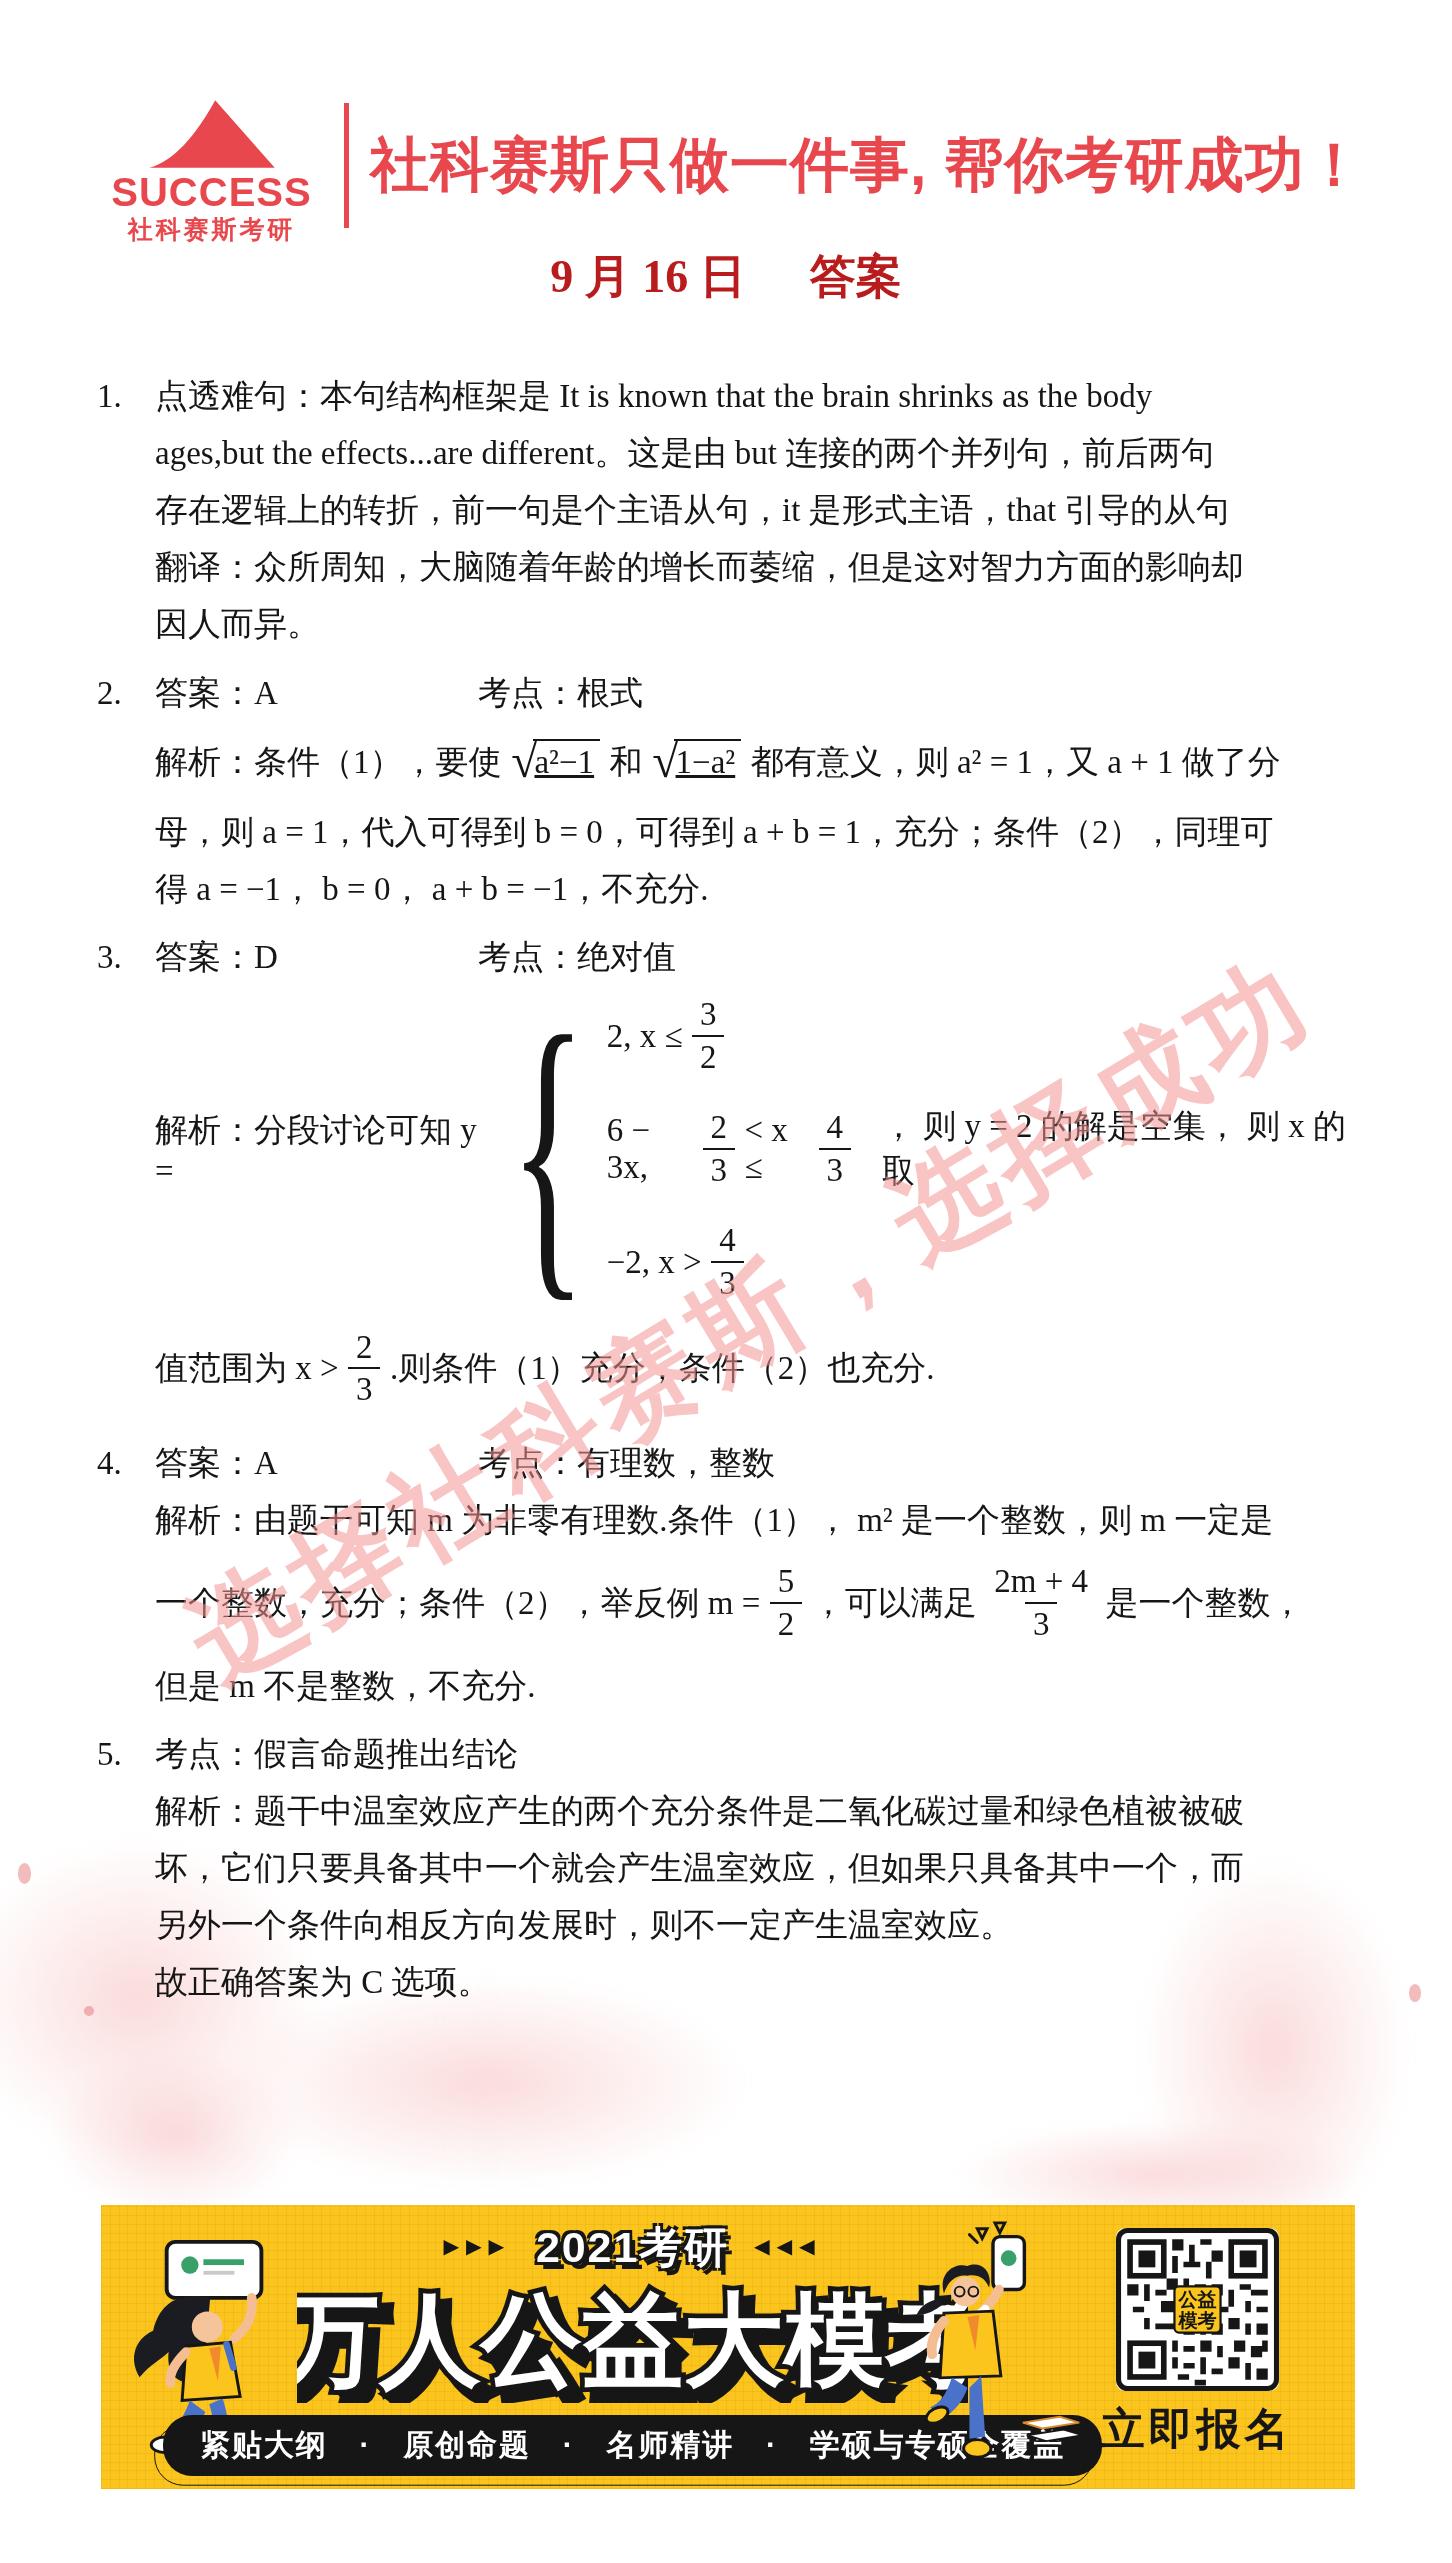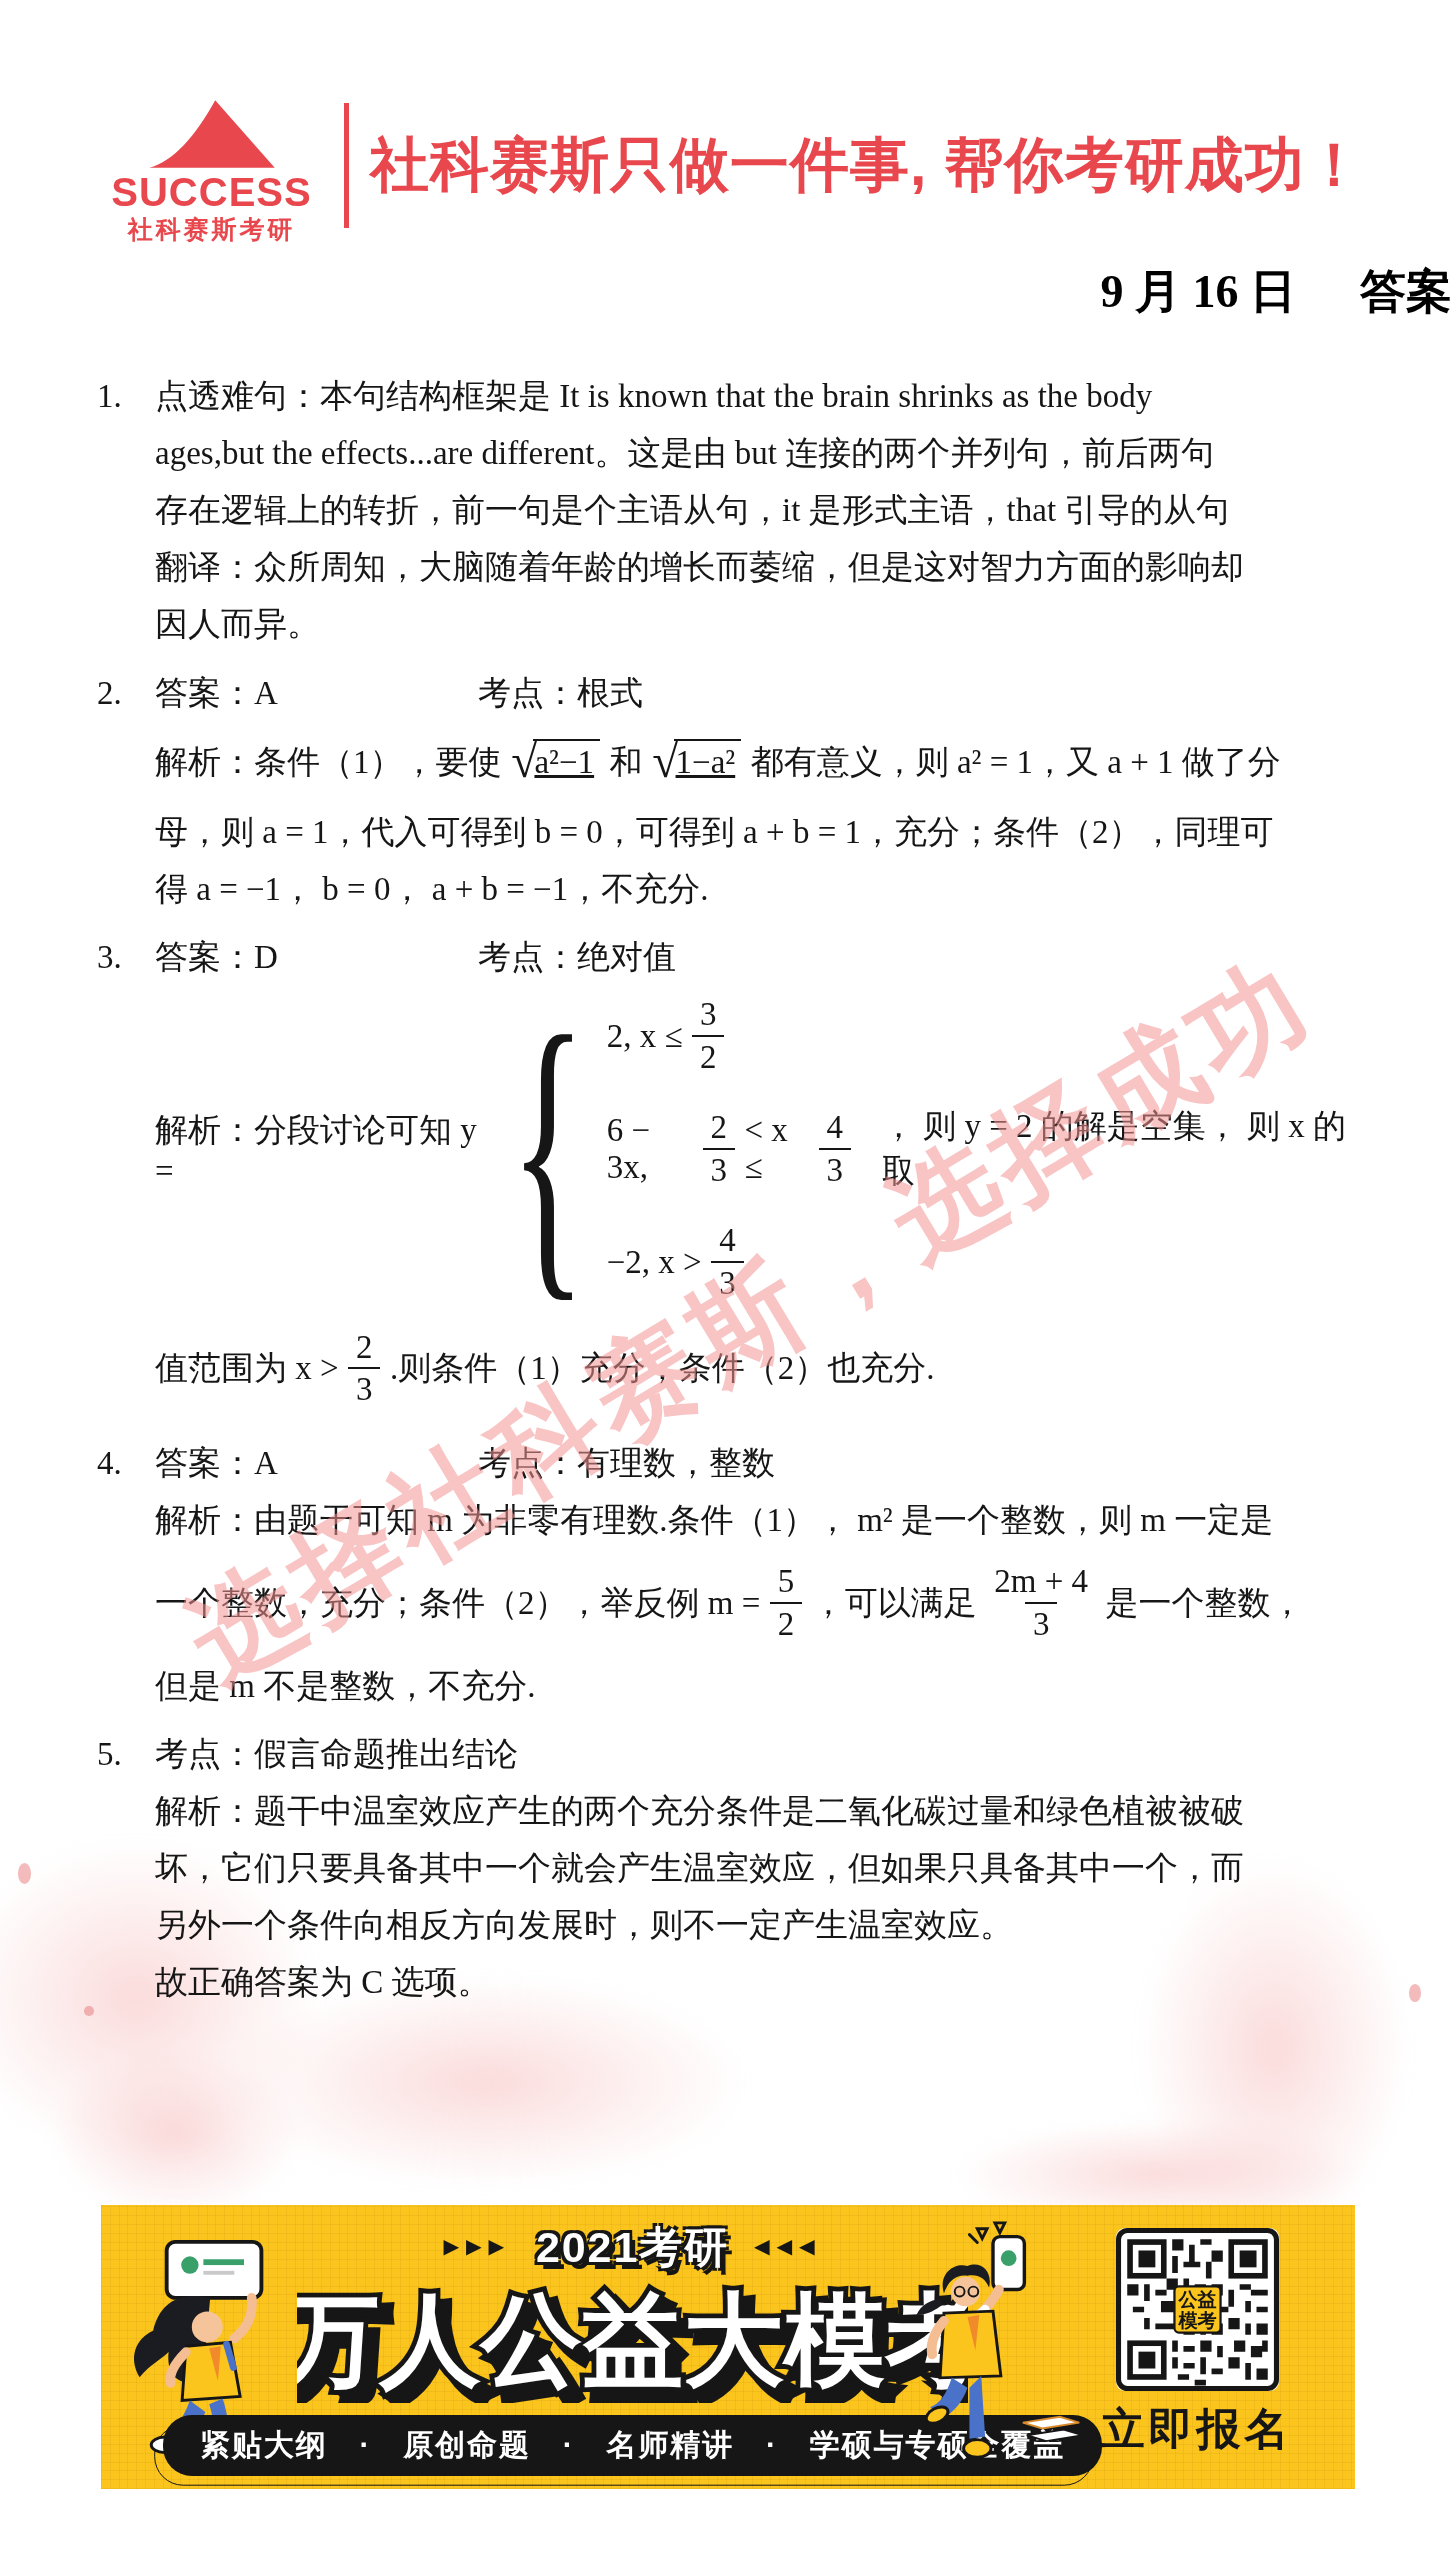--- a/index.html
+++ b/index.html
@@ -16,23 +16,23 @@
   .brand { font-family:"Liberation Sans","DejaVu Sans",sans-serif; font-weight:800;
            font-size:40px; line-height:43px; color:#e8484d; letter-spacing:1px; }
   .brand-sub { font-family:"Liberation Sans","DejaVu Sans",sans-serif; font-weight:700;
            font-size:25px; line-height:31px; color:#e8484d; letter-spacing:2.9px; }
   .hdr-divider { position:absolute; left:344px; top:103px; width:4.9px; height:125px; background:#e8484d; }
   .headline { position:absolute; left:370px; top:117px; white-space:nowrap;
     font-family:"Liberation Sans","DejaVu Sans",sans-serif; font-weight:800;
     font-size:59px; line-height:97px; color:#e8484d; letter-spacing:1px; }
 
   
-  .doc-title { position:absolute; top:261px; left:0; width:100%;
-    display:flex; justify-content:flex-end; gap:64px;
-    font-size:46px; font-weight:600; color:#000000; }
+  .doc-title { position:absolute; top:246px; left:0; width:100%;
+    display:flex; justify-content:center; gap:64px;
+    font-size:46px; font-weight:600; color:#b91c1c; }
 
   
   .doc { position:absolute; top:368px; left:97px; width:1260px; font-size:33px; z-index:2; }
   .item { display:flex; margin-bottom:11.7px; }
   .inum { width:58px; flex:none; line-height:57px; }
   .ibody { flex:1; }
   .ln { line-height:57px; }
   .ansrow { display:flex; line-height:57px; }
   .ansrow .a { width:323px; flex:none; }
   .ansrow.narrow .a { width:265px; }

